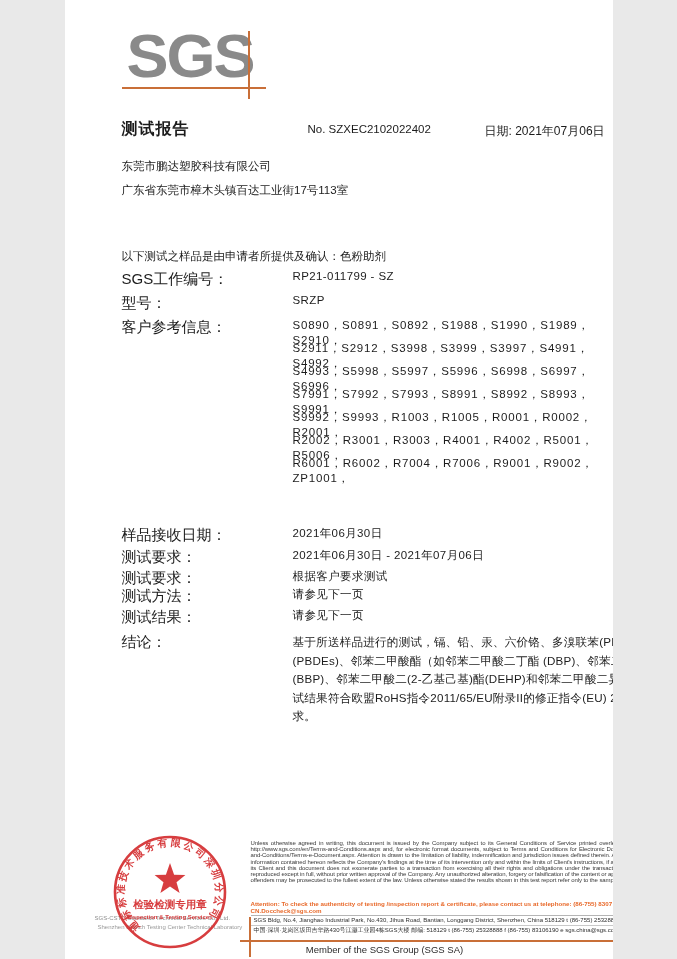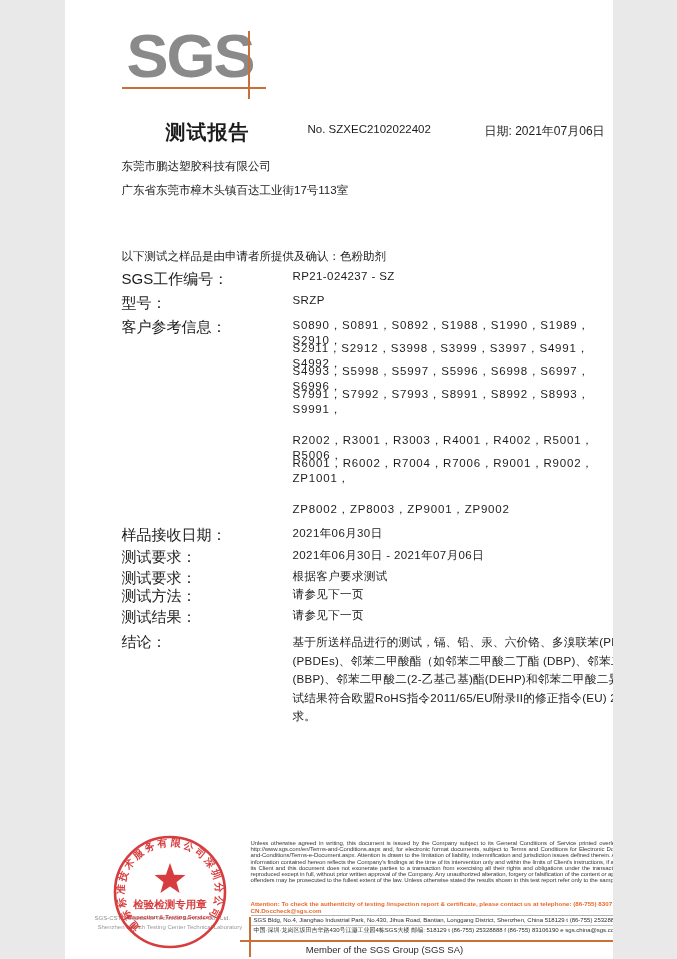--- a/index.html
+++ b/index.html
@@ -11,21 +11,21 @@
   }
   .abs{position:absolute;}
 
   
   .logo{left:62px;top:26px;font-size:63px;font-weight:900;color:#8a8a8a;
         letter-spacing:-2px;line-height:60px;transform:scaleY(0.96);}
   .crop-h-top{left:57px;top:87px;width:144px;height:2px;background:#c96f38;}
   .crop-v-top{left:183px;top:31px;width:2px;height:68px;background:#c96f38;}
 
   
-  .report-title{left:57px;top:119px;font-size:20px;font-weight:bold;letter-spacing:1px;margin-left:44px;}
+  .report-title{left:57px;top:119px;font-size:16px;font-weight:bold;letter-spacing:1px;}
   .report-no{left:243px;top:123px;font-size:11.5px;}
   .report-date{left:420px;top:123px;font-size:12px;}
   .report-page{left:553px;top:123px;font-size:16px;}
 
   .applicant-name{left:57px;top:159px;font-size:11.5px;}
   .applicant-address{left:57px;top:183px;font-size:11.5px;}
 
   .intro{left:57px;top:249px;font-size:11.5px;}
 
   .flabel{left:57px;font-size:15px;}
@@ -68,33 +68,33 @@
   <div class="abs report-no">No. SZXEC2102022402</div>
   <div class="abs report-date">日期: 2021年07月06日</div>
   <div class="abs report-page">第1页,共7页</div>
 
   <div class="abs applicant-name">东莞市鹏达塑胶科技有限公司</div>
   <div class="abs applicant-address">广东省东莞市樟木头镇百达工业街17号113室</div>
 
   <div class="abs intro">以下测试之样品是由申请者所提供及确认：色粉助剂</div>
 
   <div class="abs flabel" style="top:270px">SGS工作编号：</div>
-  <div class="abs fvalue" style="top:270px">RP21-024237 - SZ</div>
+  <div class="abs fvalue" style="top:270px">RP21-011799 - SZ</div>
 
   <div class="abs flabel" style="top:294px">型号：</div>
   <div class="abs fvalue" style="top:294px">SRZP</div>
 
   <div class="abs flabel" style="top:318px">客户参考信息：</div>
   <div class="abs refline" style="top:318px">S0890，S0891，S0892，S1988，S1990，S1989，S2910，</div>
   <div class="abs refline" style="top:341px">S2911，S2912，S3998，S3999，S3997，S4991，S4992，</div>
   <div class="abs refline" style="top:364px">S4993，S5998，S5997，S5996，S6998，S6997，S6996，</div>
   <div class="abs refline" style="top:387px">S7991，S7992，S7993，S8991，S8992，S8993，S9991，</div>
+  <div class="abs refline" style="top:410px">S9992，S9993，R1003，R1005，R0001，R0002，R2001，</div>
   <div class="abs refline" style="top:433px">R2002，R3001，R3003，R4001，R4002，R5001，R5006，</div>
   <div class="abs refline" style="top:456px">R6001，R6002，R7004，R7006，R9001，R9002，ZP1001，</div>
-  <div class="abs refline" style="top:502px">ZP8002，ZP8003，ZP9001，ZP9002</div>
 
   <div class="abs flabel" style="top:526px">样品接收日期：</div>
   <div class="abs fvalue" style="top:526px">2021年06月30日</div>
 
   <div class="abs flabel" style="top:548px">测试要求：</div>
   <div class="abs fvalue" style="top:548px">2021年06月30日 - 2021年07月06日</div>
 
   <div class="abs flabel" style="top:569px">测试要求：</div>
   <div class="abs fvalue" style="top:569px">根据客户要求测试</div>
 

